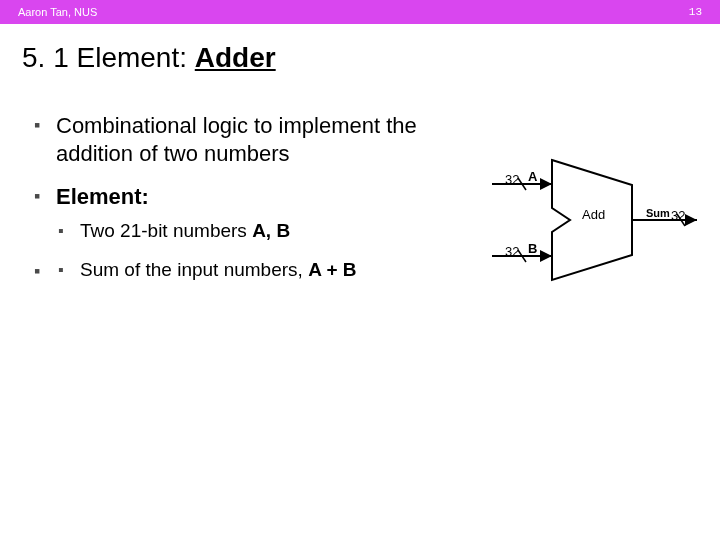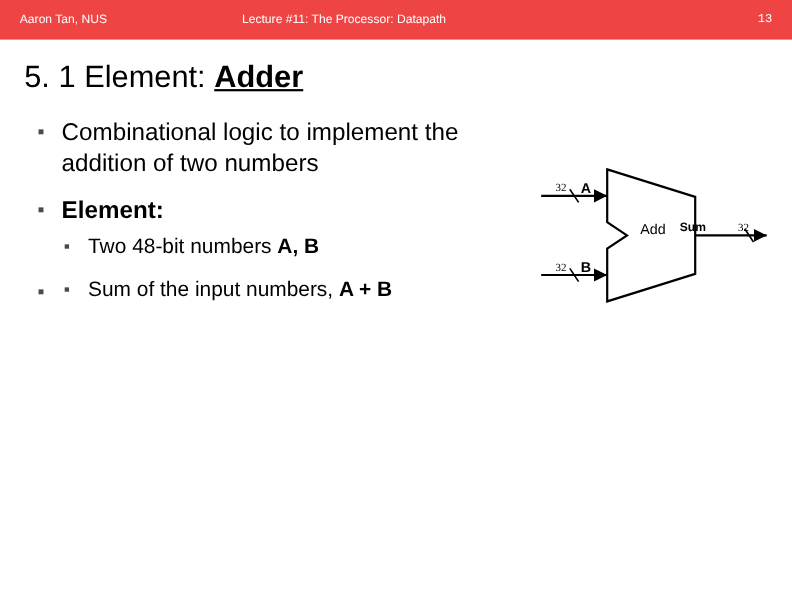--- a/index.html
+++ b/index.html
@@ -5,33 +5,33 @@
   html, body {
     margin: 0;
     padding: 0;
     width: 720px;
     height: 540px;
     font-family: Arial, Helvetica, sans-serif;
     background: #fff;
     color: #000;
   }
   .header {
-    background: #ef4444;
+    background: #d946ef;
     color: #fff;
-    height: 36px;
+    height: 24px;
     display: flex;
     align-items: center;
     font-size: 11px;
     position: relative;
   }
   .header .author { position: absolute; left: 18px; }
   .header .title  { position: absolute; left: 220px; }
   .header .page   { position: absolute; right: 18px; font-family: Liberation Mono, monospace; }
   .slide-title {
-    margin: 18px 0 20px 22px;
+    margin: 18px 0 38px 22px;
     font-size: 28px;
     font-weight: normal;
   }
   .slide-title .adder { font-weight: bold; text-decoration: underline; }
   .body {
     position: relative;
     margin-left: 34px;
     margin-right: 20px;
   }
   ul.l1 {
@@ -86,52 +86,51 @@
   }
   .diagram svg { overflow: visible; }
   .dlabel {
     position: absolute;
     font-size: 13px;
     font-weight: bold;
     font-family: Arial, sans-serif;
   }
   .wlabel {
     position: absolute;
-    font-size: 10px;
-    font-family: Liberation Serif, serif;
+    font-size: 13px;
+    font-family: Liberation Sans, sans-serif;
   }
   .adder-text {
     position: absolute;
     font-size: 13px;
     font-weight: normal;
   }
 </style>
 </head>
 <body>
 
 <div class="header">
   <span class="author">Aaron Tan, NUS</span>
-  <span class="title">Lecture #11: The Processor: Datapath</span>
   <span class="page">13</span>
 </div>
 
 <div class="slide-title">
   <span>5. 1 Element: </span><span class="adder">Adder</span>
 </div>
 
 <div class="body">
 
   <ul class="l1">
     <li>Combinational logic to implement the addition of two numbers</li>
 
     <li>
       <span class="b">Element:</span>
       <ul class="l2">
         <li>
-          <span>Two 48-bit numbers </span><span class="b">A, B</span>
+          <span>Two 21-bit numbers </span><span class="b">A, B</span>
         </li>
       </ul>
     </li>
 
     <li>
       <ul class="l2">
         <li>
           <span>Sum of the input numbers, </span><span class="b">A + B</span>
         </li>
       </ul>
@@ -158,19 +157,19 @@
       <line x1="195" y1="54" x2="203" y2="66" stroke="#000" stroke-width="1.5"></line>
     </svg>
 
     <span class="dlabel" style="left:46px; top:9px;">A</span>
     <span class="wlabel" style="left:23px; top:12px;">32</span>
 
     <span class="dlabel" style="left:46px; top:81px;">B</span>
     <span class="wlabel" style="left:23px; top:84px;">32</span>
 
     <span class="adder-text" style="left:100px; top:47px;">Add</span>
-    <span class="dlabel" style="left:136px; top:47px; font-size:11px;">Sum</span>
+    <span class="dlabel" style="left:164px; top:47px; font-size:11px;">Sum</span>
 
     <span class="dlabel" style="left:212px; top:36px;margin-left:41px;">A+B</span>
     <span class="wlabel" style="left:189px; top:48px;">32</span>
   </div>
 
 </div>
 
 </body></html>

